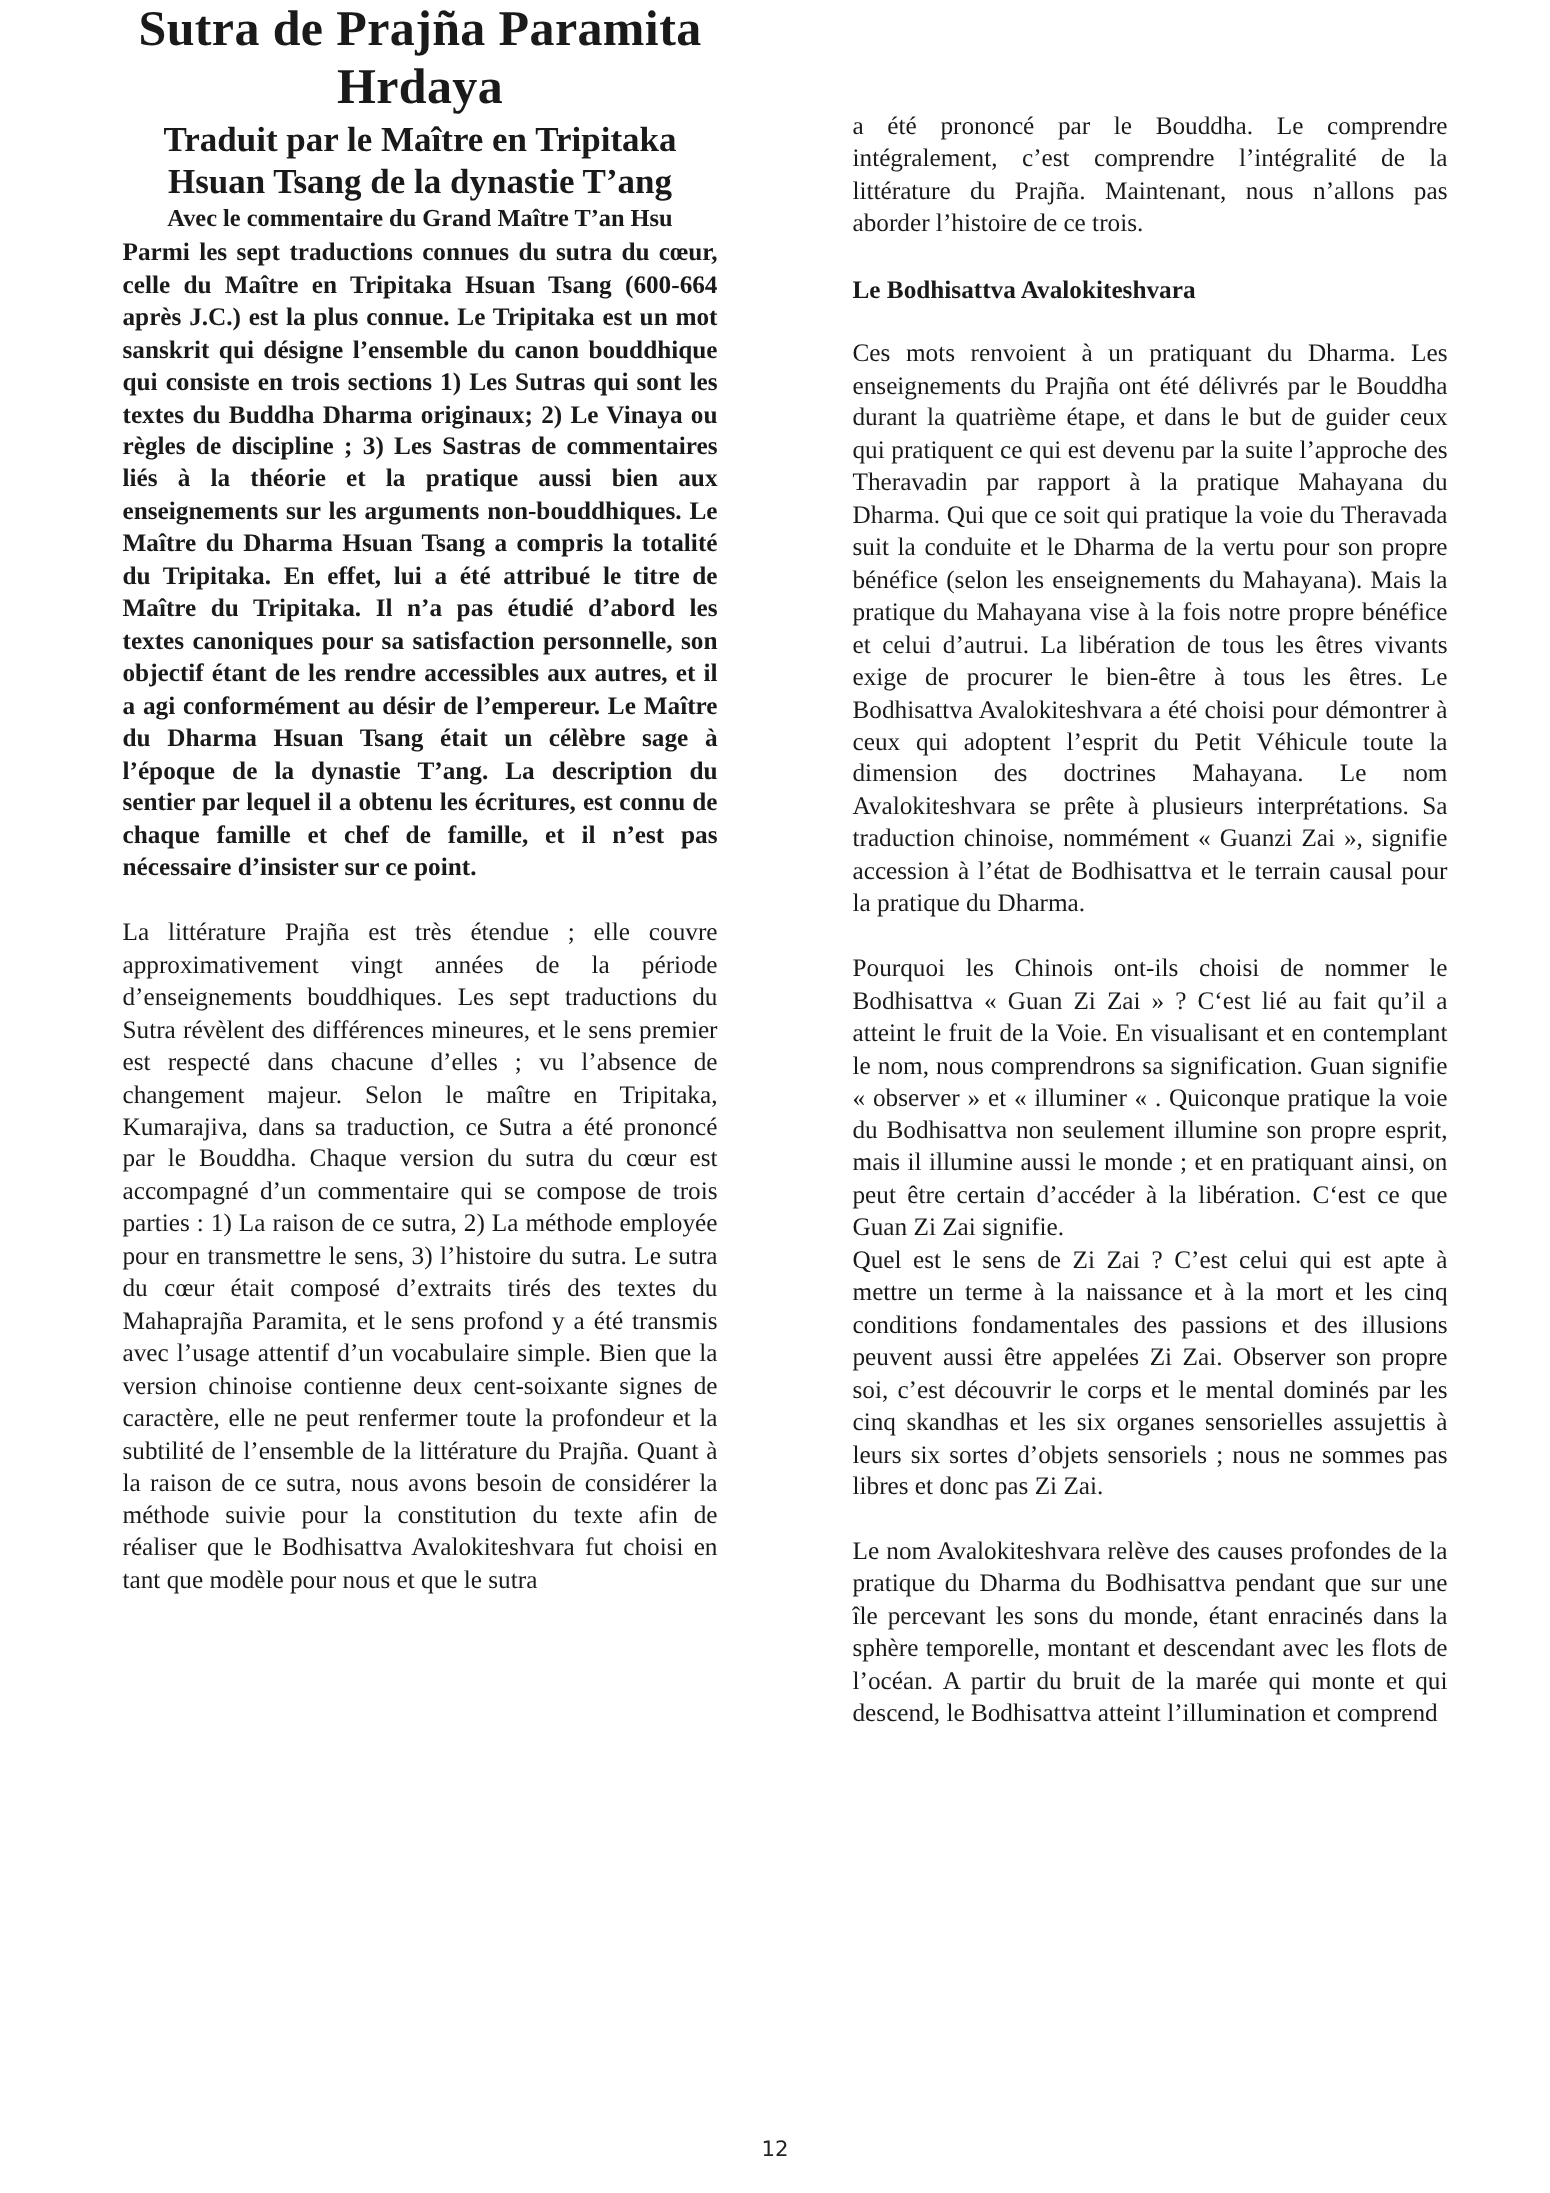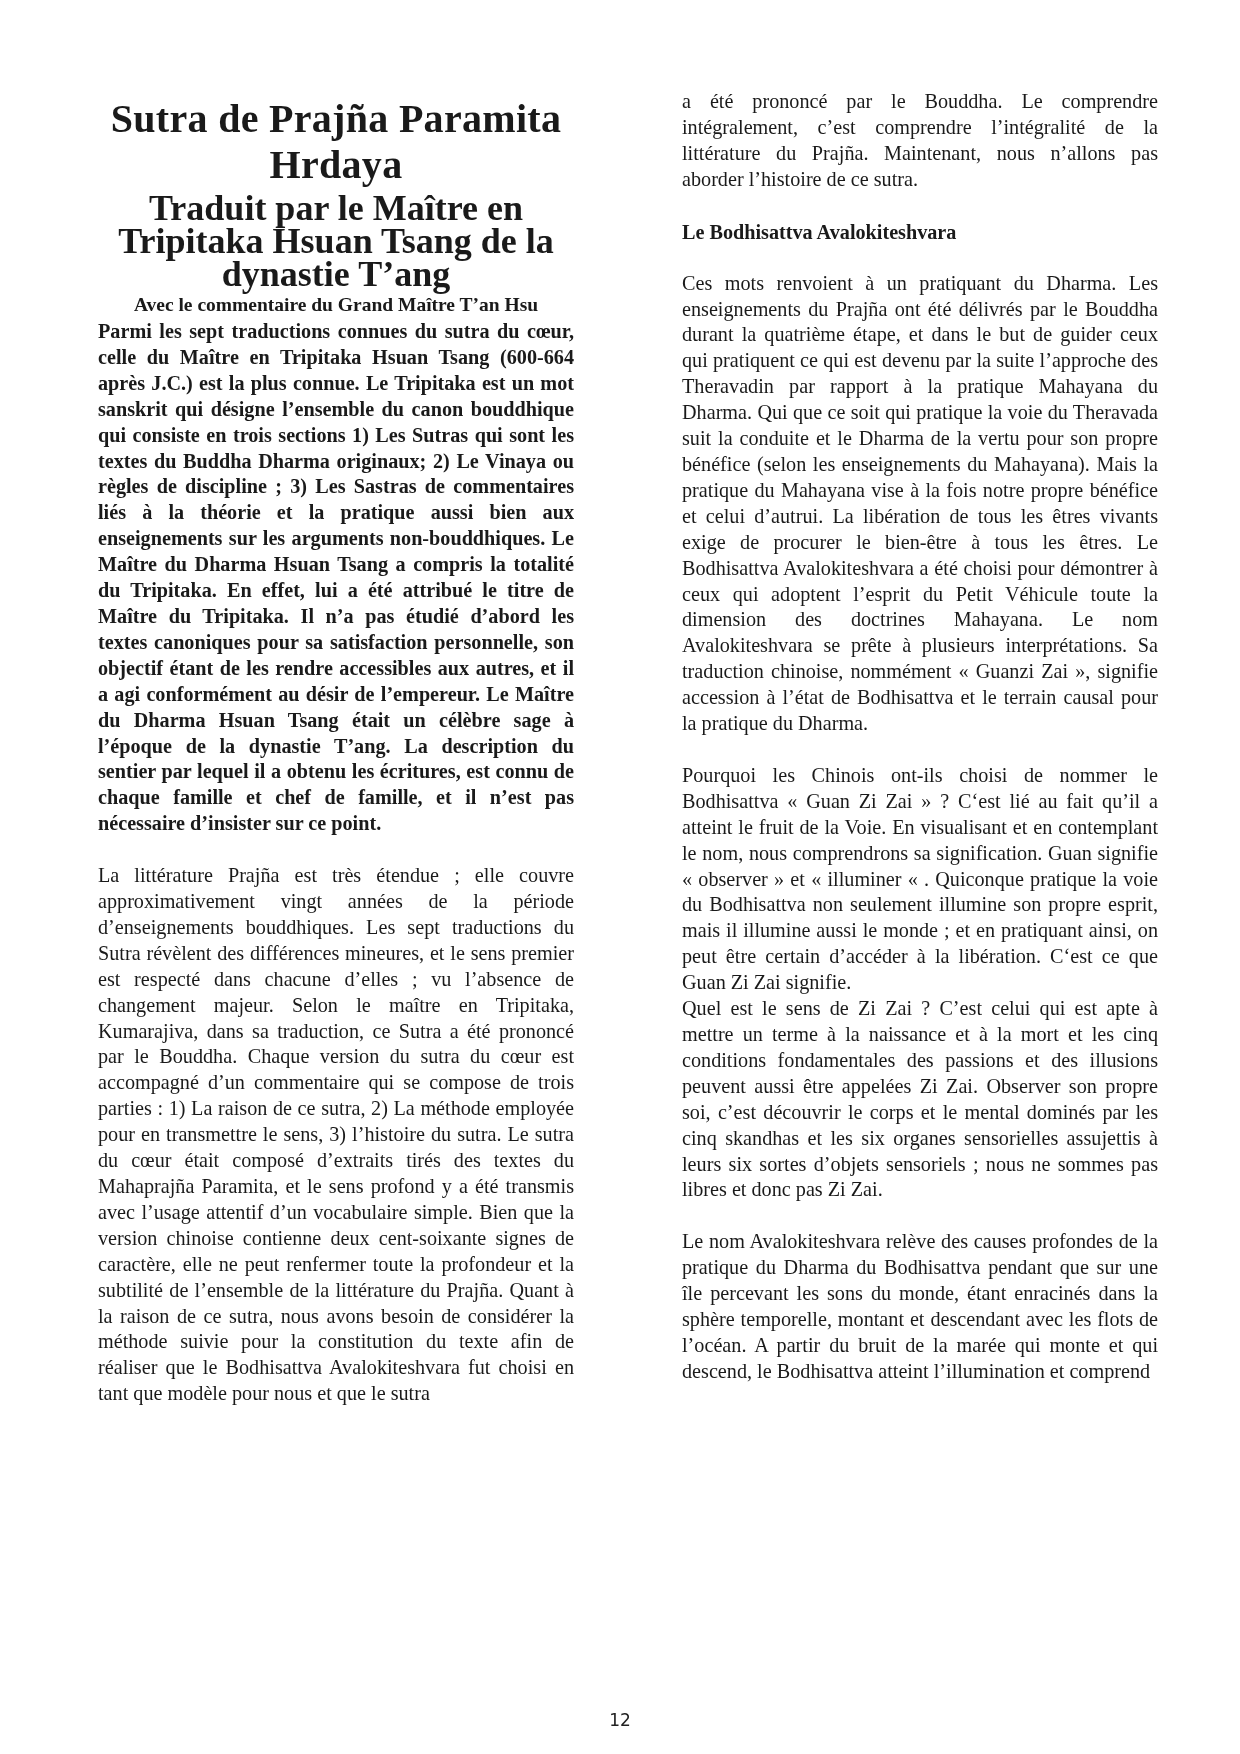--- a/index.html
+++ b/index.html
@@ -22,27 +22,26 @@
   }
   .col-left { left: 98px; }
   .col-right { left: 682px; }
 
   .title {
     font-weight: bold;
     text-align: center;
     font-size: 40px;
     line-height: 46px;
     margin: 0;
-    padding-top: 96px;
     letter-spacing: 0.3px;
   }
   .subtitle {
     font-weight: bold;
     text-align: center;
-    font-size: 36px;
+    font-size: 28px;
     line-height: 33px;
     margin: 4px 0 0 0;
   }
   .subsubtitle {
     font-weight: bold;
     text-align: center;
     font-size: 19.5px;
     line-height: 28px;
     margin: 0;
     font-family: Liberation Serif, serif;
@@ -80,21 +79,21 @@
   <h1 class="title">Sutra de Prajña Paramita Hrdaya</h1>
   <h2 class="subtitle">Traduit par le Maître en Tripitaka Hsuan Tsang de la dynastie T’ang</h2>
   <h3 class="subsubtitle">Avec le commentaire du Grand Maître T’an Hsu</h3>
 
   <p class="body left-first">Parmi les sept traductions connues du sutra du cœur, celle du Maître en Tripitaka Hsuan Tsang (600-664 après J.C.) est la plus connue. Le Tripitaka est un mot sanskrit qui désigne l’ensemble du canon bouddhique qui consiste en trois sections 1) Les Sutras qui sont les textes du Buddha Dharma originaux; 2) Le Vinaya ou règles de discipline ; 3) Les Sastras de commentaires liés à la théorie et la pratique aussi bien aux enseignements sur les arguments non-bouddhiques. Le Maître du Dharma Hsuan Tsang a compris la totalité du Tripitaka. En effet, lui a été attribué le titre de Maître du Tripitaka. Il n’a pas étudié d’abord les textes canoniques pour sa satisfaction personnelle, son objectif étant de les rendre accessibles aux autres, et il a agi conformément au désir de l’empereur. Le Maître du Dharma Hsuan Tsang était un célèbre sage à l’époque de la dynastie T’ang. La description du sentier par lequel il a obtenu les écritures, est connu de chaque famille et chef de famille, et il n’est pas nécessaire d’insister sur ce point.</p>
   <div class="gap"></div>
   <p class="body">La littérature Prajña est très étendue ; elle couvre approximativement vingt années de la période d’enseignements bouddhiques. Les sept traductions du Sutra révèlent des différences mineures, et le sens premier est respecté dans chacune d’elles ; vu l’absence de changement majeur. Selon le maître en Tripitaka, Kumarajiva, dans sa traduction, ce Sutra a été prononcé par le Bouddha. Chaque version du sutra du cœur est accompagné d’un commentaire qui se compose de trois parties : 1) La raison de ce sutra, 2) La méthode employée pour en transmettre le sens, 3) l’histoire du sutra. Le sutra du cœur était composé d’extraits tirés des textes du Mahaprajña Paramita, et le sens profond y a été transmis avec l’usage attentif d’un vocabulaire simple. Bien que la version chinoise contienne deux cent-soixante signes de caractère, elle ne peut renfermer toute la profondeur et la subtilité de l’ensemble de la littérature du Prajña. Quant à la raison de ce sutra, nous avons besoin de considérer la méthode suivie pour la constitution du texte afin de réaliser que le Bodhisattva Avalokiteshvara fut choisi en tant que modèle pour nous et que le sutra</p>
 </div>
 
 <div class="col col-right">
-  <p class="body first">a été prononcé par le Bouddha. Le comprendre intégralement, c’est comprendre l’intégralité de la littérature du Prajña. Maintenant, nous n’allons pas aborder l’histoire de ce sutra.</p>
+  <p class="body first">a été prononcé par le Bouddha. Le comprendre intégralement, c’est comprendre l’intégralité de la littérature du Prajña. Maintenant, nous n’allons pas aborder l’histoire de ce trois.</p>
   <div class="gap"></div>
   <p class="section-heading">Le Bodhisattva Avalokiteshvara</p>
   <div class="gap"></div>
   <p class="body">Ces mots renvoient à un pratiquant du Dharma. Les enseignements du Prajña ont été délivrés par le Bouddha durant la quatrième étape, et dans le but de guider ceux qui pratiquent ce qui est devenu par la suite l’approche des Theravadin par rapport à la pratique Mahayana du Dharma. Qui que ce soit qui pratique la voie du Theravada suit la conduite et le Dharma de la vertu pour son propre bénéfice (selon les enseignements du Mahayana). Mais la pratique du Mahayana vise à la fois notre propre bénéfice et celui d’autrui. La libération de tous les êtres vivants exige de procurer le bien-être à tous les êtres. Le Bodhisattva Avalokiteshvara a été choisi pour démontrer à ceux qui adoptent l’esprit du Petit Véhicule toute la dimension des doctrines Mahayana. Le nom Avalokiteshvara se prête à plusieurs interprétations. Sa traduction chinoise, nommément « Guanzi Zai », signifie accession à l’état de Bodhisattva et le terrain causal pour la pratique du Dharma.</p>
   <div class="gap"></div>
   <p class="body">Pourquoi les Chinois ont-ils choisi de nommer le Bodhisattva « Guan Zi Zai » ? C‘est lié au fait qu’il a atteint le fruit de la Voie. En visualisant et en contemplant le nom, nous comprendrons sa signification. Guan signifie « observer » et « illuminer « . Quiconque pratique la voie du Bodhisattva non seulement illumine son propre esprit, mais il illumine aussi le monde ; et en pratiquant ainsi, on peut être certain d’accéder à la libération. C‘est ce que Guan Zi Zai signifie.</p>
   <p class="body">Quel est le sens de Zi Zai ? C’est celui qui est apte à mettre un terme à la naissance et à la mort et les cinq conditions fondamentales des passions et des illusions peuvent aussi être appelées Zi Zai. Observer son propre soi, c’est découvrir le corps et le mental dominés par les cinq skandhas et les six organes sensorielles assujettis à leurs six sortes d’objets sensoriels ; nous ne sommes pas libres et donc pas Zi Zai.</p>
   <div class="gap"></div>
   <p class="body">Le nom Avalokiteshvara relève des causes profondes de la pratique du Dharma du Bodhisattva pendant que sur une île percevant les sons du monde, étant enracinés dans la sphère temporelle, montant et descendant avec les flots de l’océan. A partir du bruit de la marée qui monte et qui descend, le Bodhisattva atteint l’illumination et comprend</p>
 </div>

